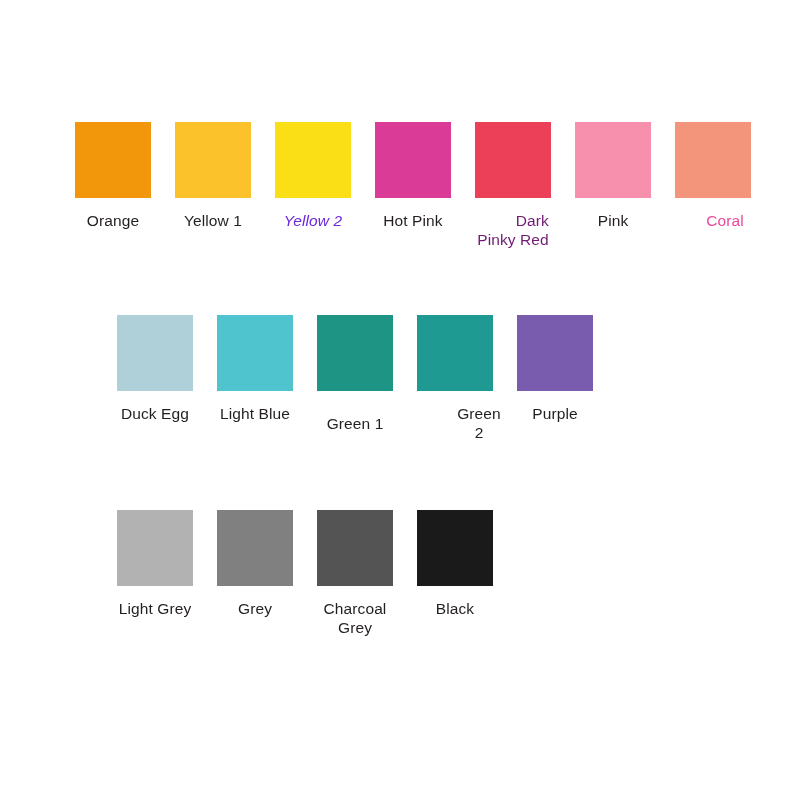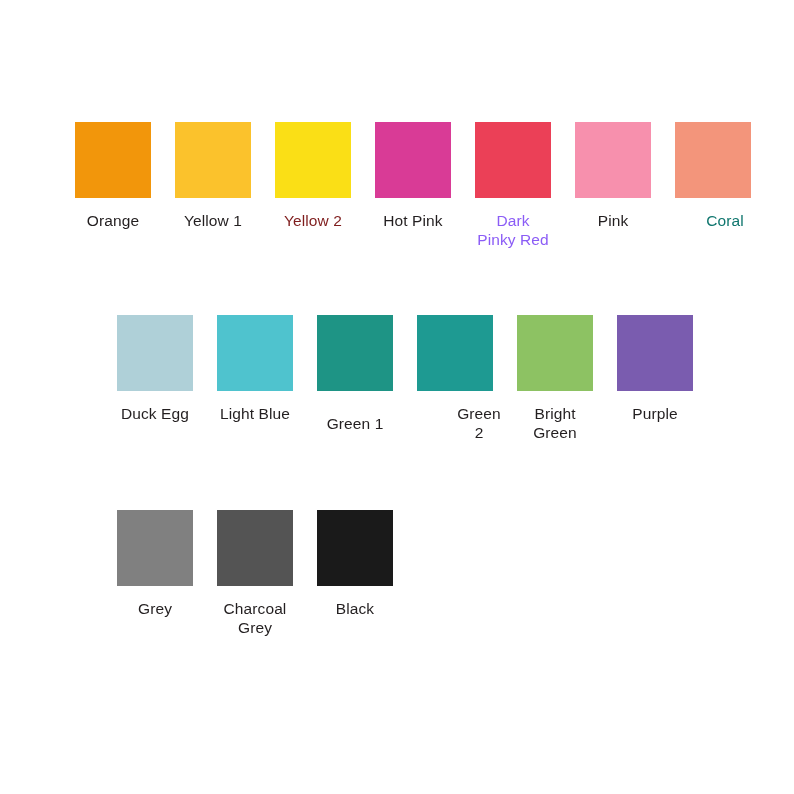--- a/index.html
+++ b/index.html
@@ -82,38 +82,38 @@
     <div class="swatch-cell">
       <span class="swatch-chip" style="background-color: rgb(242, 150, 11);"></span>
       <span class="swatch-label" style="color: rgb(35, 31, 32);">Orange</span>
     </div>
     <div class="swatch-cell">
       <span class="swatch-chip" style="background-color: rgb(251, 194, 44);"></span>
       <span class="swatch-label" style="color: rgb(35, 31, 32);">Yellow 1</span>
     </div>
     <div class="swatch-cell">
       <span class="swatch-chip" style="background-color: rgb(250, 223, 22);"></span>
-      <span class="swatch-label" style="color: #7f1d1d;">Yellow 2</span>
+      <span class="swatch-label" style="color: #6d28d9; font-style: italic;">Yellow 2</span>
     </div>
     <div class="swatch-cell">
       <span class="swatch-chip" style="background-color: rgb(217, 59, 150);"></span>
       <span class="swatch-label" style="color: rgb(35, 31, 32);">Hot Pink</span>
     </div>
     <div class="swatch-cell">
       <span class="swatch-chip" style="background-color: rgb(235, 64, 87);"></span>
-      <span class="swatch-label" style="color: #8b5cf6;">Dark
+      <span class="swatch-label" style="color: #701a75; text-align: right;">Dark
 Pinky Red</span>
     </div>
     <div class="swatch-cell">
       <span class="swatch-chip" style="background-color: rgb(247, 144, 173);"></span>
       <span class="swatch-label" style="color: rgb(35, 31, 32);">Pink</span>
     </div>
     <div class="swatch-cell">
       <span class="swatch-chip" style="background-color: rgb(243, 149, 123);"></span>
-      <span class="swatch-label" style="color: #0f766e; margin-left: 24px;">Coral</span>
+      <span class="swatch-label" style="color: #ec4899; margin-left: 24px;">Coral</span>
     </div>
   </div>
 
   <div class="swatch-row" id="swatch-row-cool">
     <div class="swatch-cell">
       <span class="swatch-chip" style="background-color: rgb(175, 208, 216);"></span>
       <span class="swatch-label" style="color: rgb(35, 31, 32);">Duck Egg</span>
     </div>
     <div class="swatch-cell">
       <span class="swatch-chip" style="background-color: rgb(79, 195, 206);"></span>
@@ -121,31 +121,30 @@
     </div>
     <div class="swatch-cell">
       <span class="swatch-chip" style="background-color: rgb(30, 148, 133);"></span>
       <span class="swatch-label" style="color: rgb(35, 31, 32); margin-top: 23px;">Green 1</span>
     </div>
     <div class="swatch-cell">
       <span class="swatch-chip" style="background-color: rgb(30, 154, 146);"></span>
       <span class="swatch-label" style="color: rgb(35, 31, 32); margin-left: 48px;">Green 2</span>
     </div>
     <div class="swatch-cell">
-      <span class="swatch-chip" style="background-color: rgb(141, 194, 99);"></span>
-      <span class="swatch-label" style="color: rgb(35, 31, 32);">Bright
-Green</span>
-    </div>
-    <div class="swatch-cell">
       <span class="swatch-chip" style="background-color: rgb(122, 92, 175);"></span>
       <span class="swatch-label" style="color: rgb(35, 31, 32);">Purple</span>
     </div>
   </div>
 
   <div class="swatch-row" id="swatch-row-neutral">
+    <div class="swatch-cell">
+      <span class="swatch-chip" style="background-color: rgb(178, 178, 178);"></span>
+      <span class="swatch-label" style="color: rgb(35, 31, 32);">Light Grey</span>
+    </div>
     <div class="swatch-cell">
       <span class="swatch-chip" style="background-color: rgb(128, 128, 128);"></span>
       <span class="swatch-label" style="color: rgb(35, 31, 32);">Grey</span>
     </div>
     <div class="swatch-cell">
       <span class="swatch-chip" style="background-color: rgb(84, 84, 84);"></span>
       <span class="swatch-label" style="color: rgb(35, 31, 32);">Charcoal
 Grey</span>
     </div>
     <div class="swatch-cell">

